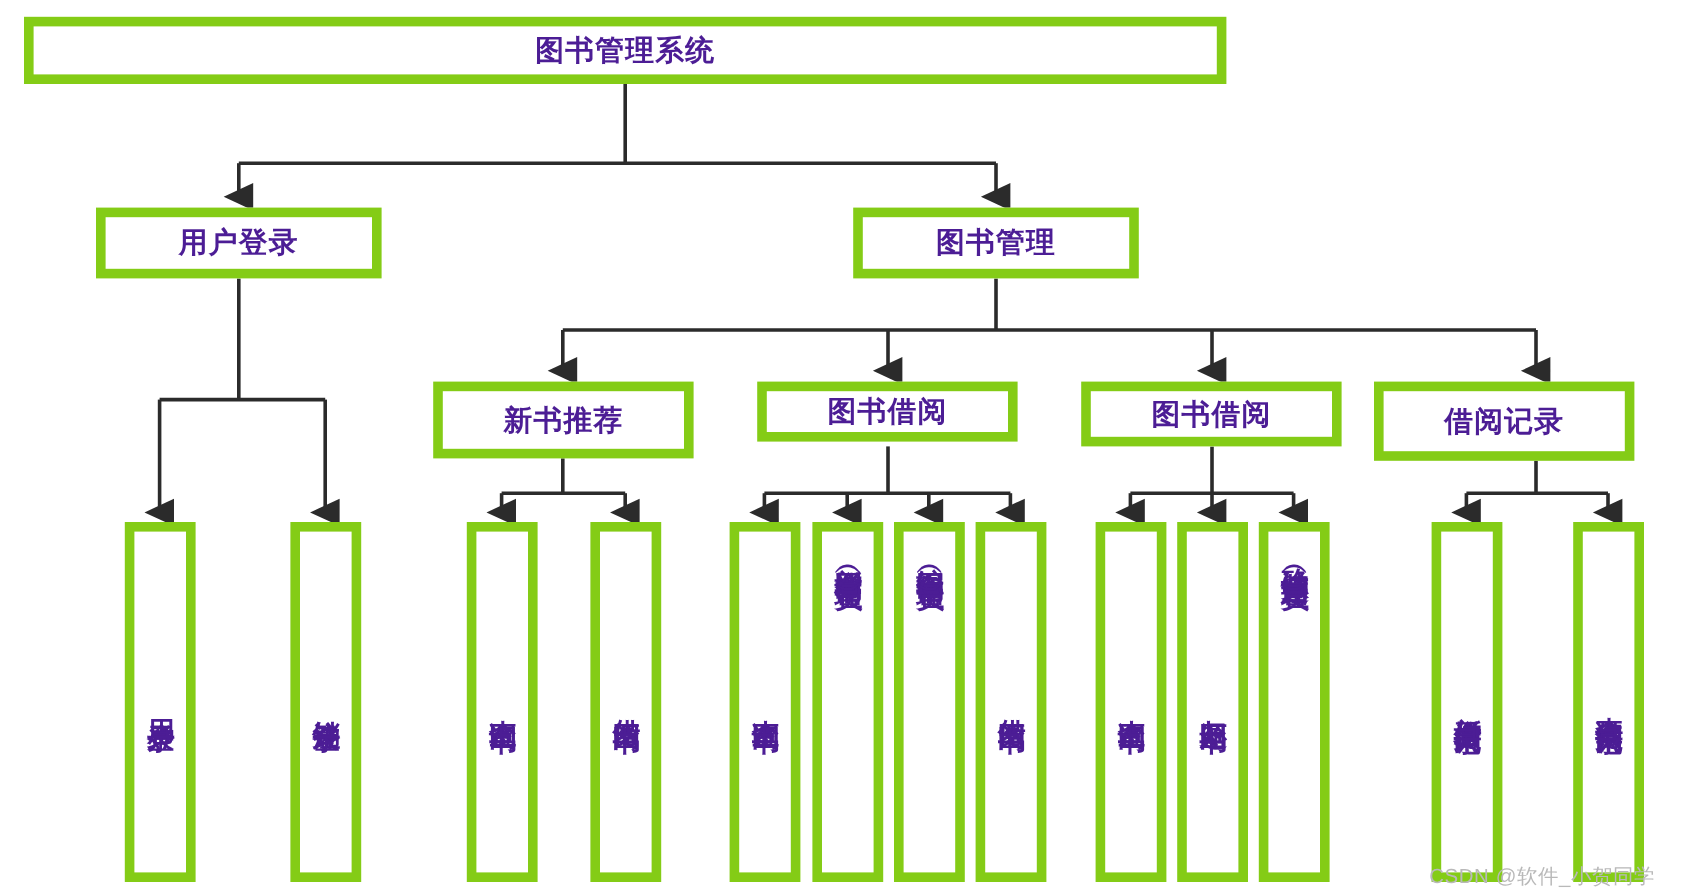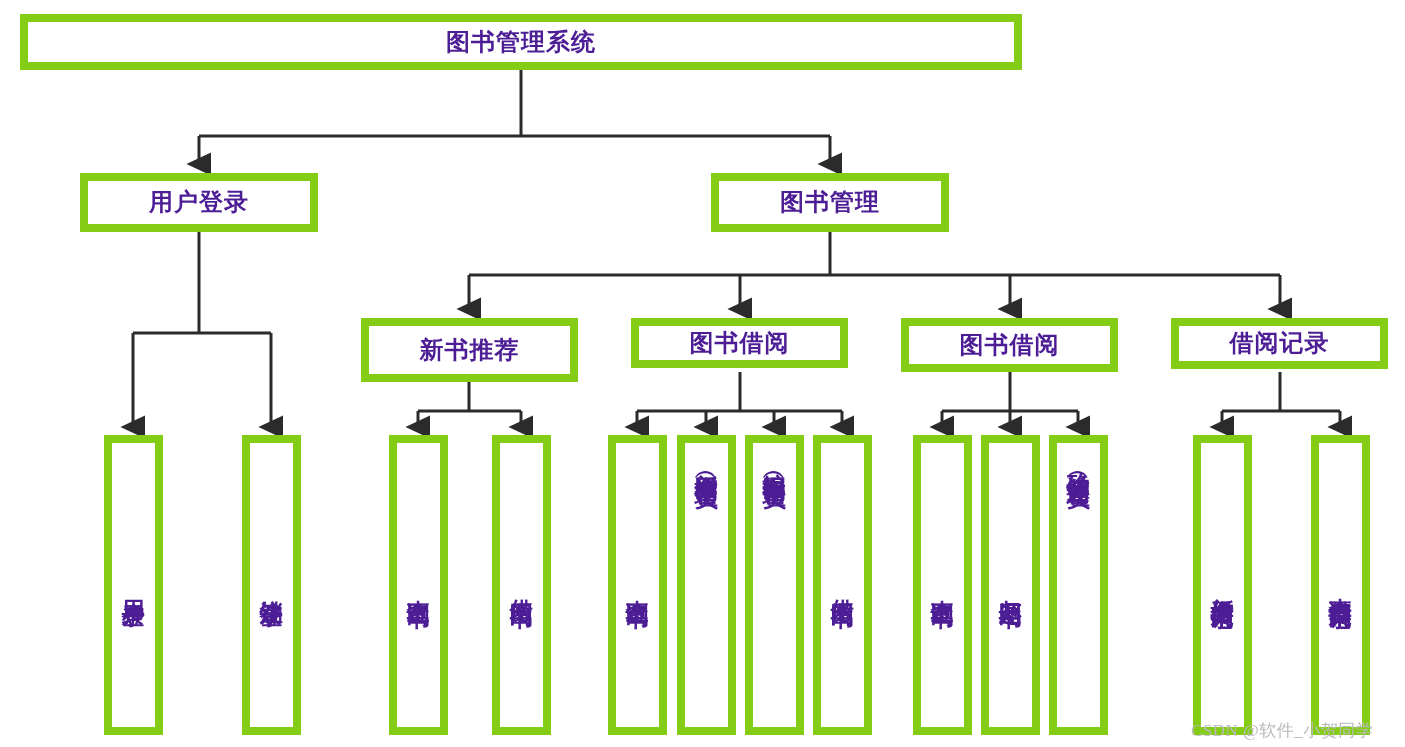--- a/index.html
+++ b/index.html
@@ -63,21 +63,21 @@
     padding-top: 0;
   }
   .watermark {
     position: absolute;
     left: 1191px;
     top: 719px;
     font-size: 17px;
     color: #b9b9b9;
     letter-spacing: 0.5px;
     white-space: nowrap;
-    font-family: Liberation Serif, serif;
+    font-family: Liberation Sans, sans-serif;
   }
 </style>
 </head>
 <body>
 
 <div id="canvas">
 
   <svg id="edges" viewBox="0 0 1405 747" xmlns="http://www.w3.org/2000/svg">
     <defs>
       <marker id="arrow" markerWidth="9" markerHeight="9" refX="4.2" refY="4.4" orient="auto" markerUnits="strokeWidth">
@@ -141,21 +141,21 @@
 
   <div class="node h" style="left:361px; top:318px; width:217px; height:64px;">
     <span class="label">新书推荐</span>
   </div>
   <div class="node h" style="left:631px; top:318px; width:217px; height:50px;">
     <span class="label">图书借阅</span>
   </div>
   <div class="node h" style="left:901px; top:318px; width:217px; height:54px;">
     <span class="label">图书借阅</span>
   </div>
-  <div class="node h" style="left:1171px; top:318px; width:217px; height:51px;">
+  <div class="node h" style="left:1145px; top:318px; width:217px; height:66px;">
     <span class="label">借阅记录</span>
   </div>
 
   <div class="node v mid" style="left:104px; top:435px; width:59px; height:300px;">
     <span class="label">用户登录</span>
   </div>
   <div class="node v mid" style="left:242px; top:435px; width:59px; height:300px;">
     <span class="label">注销登录</span>
   </div>
 

